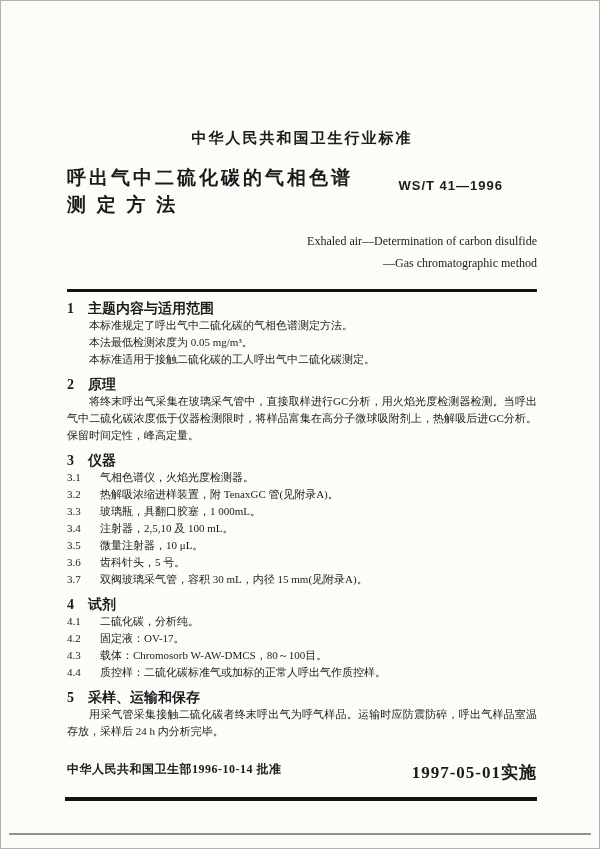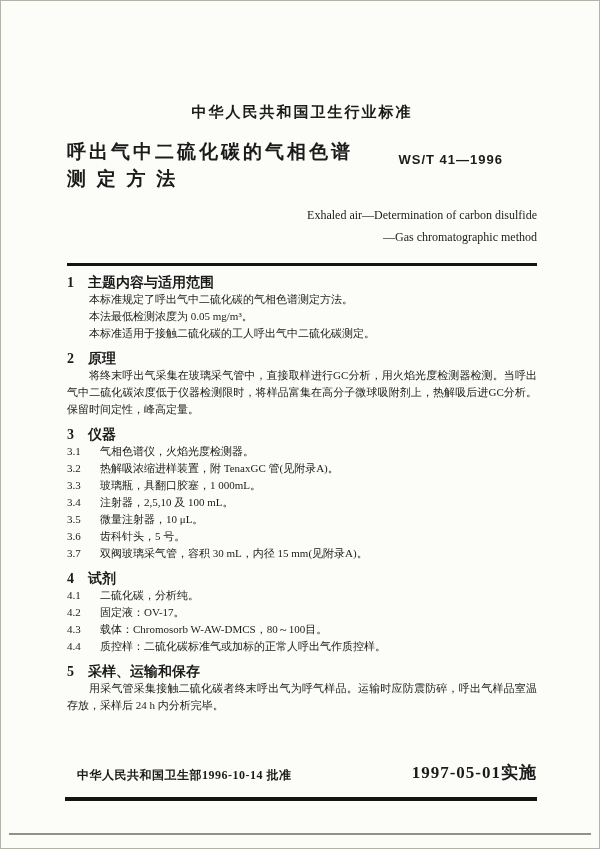--- a/index.html
+++ b/index.html
@@ -18,20 +18,21 @@
     border: 1px solid #b3b3aa;
     overflow: hidden;
   }
   .content { padding: 102px 62px 0 66px; }
 
   .std-type {
     text-align: center;
     font-weight: bold;
     font-size: 15px;
     letter-spacing: 2px;
+    margin-top: 26px;
   }
   .title-wrap { position: relative; margin-top: 16px; }
   .title-line {
     font-weight: bold;
     font-size: 19px;
     letter-spacing: 3px;
     line-height: 27px;
   }
   .std-number {
     position: absolute;
@@ -70,22 +71,21 @@
     font-size: 11px;
     line-height: 17px;
   }
   .clause-no { display: inline-block; min-width: 24px; margin-right: 9px; }
 
   .footer-row {
     position: absolute;
     left: 66px; right: 62px; bottom: 64px;
     display: flex;
     justify-content: space-between;
-    align-items: flex-end;
-    margin-left: 10px;
+    align-items: flex-start;
   }
   .footer-approval { font-size: 12px; font-weight: bold; letter-spacing: 0.5px; }
   .footer-impl { font-size: 17px; font-weight: bold; letter-spacing: 1px; }
   .rule-bottom {
     position: absolute;
     left: 64px; right: 62px; bottom: 47px;
     height: 4px;
     background: #141414;
   }
   .scan-edge {

